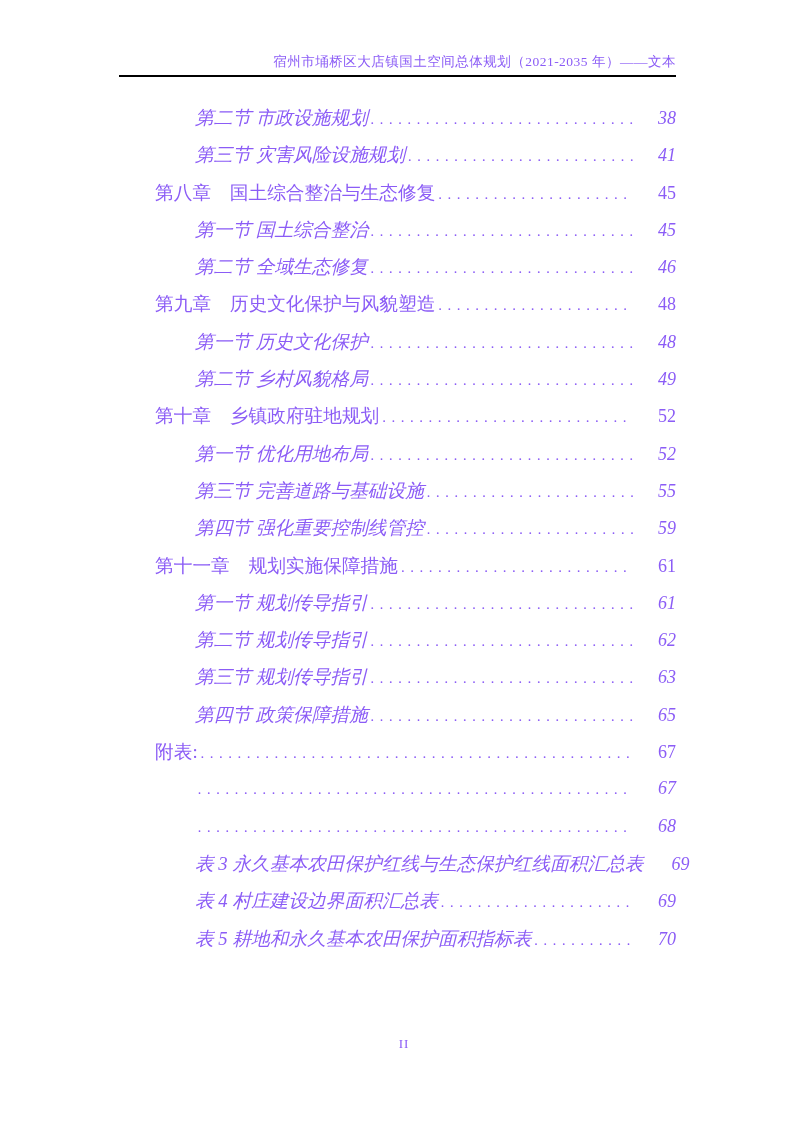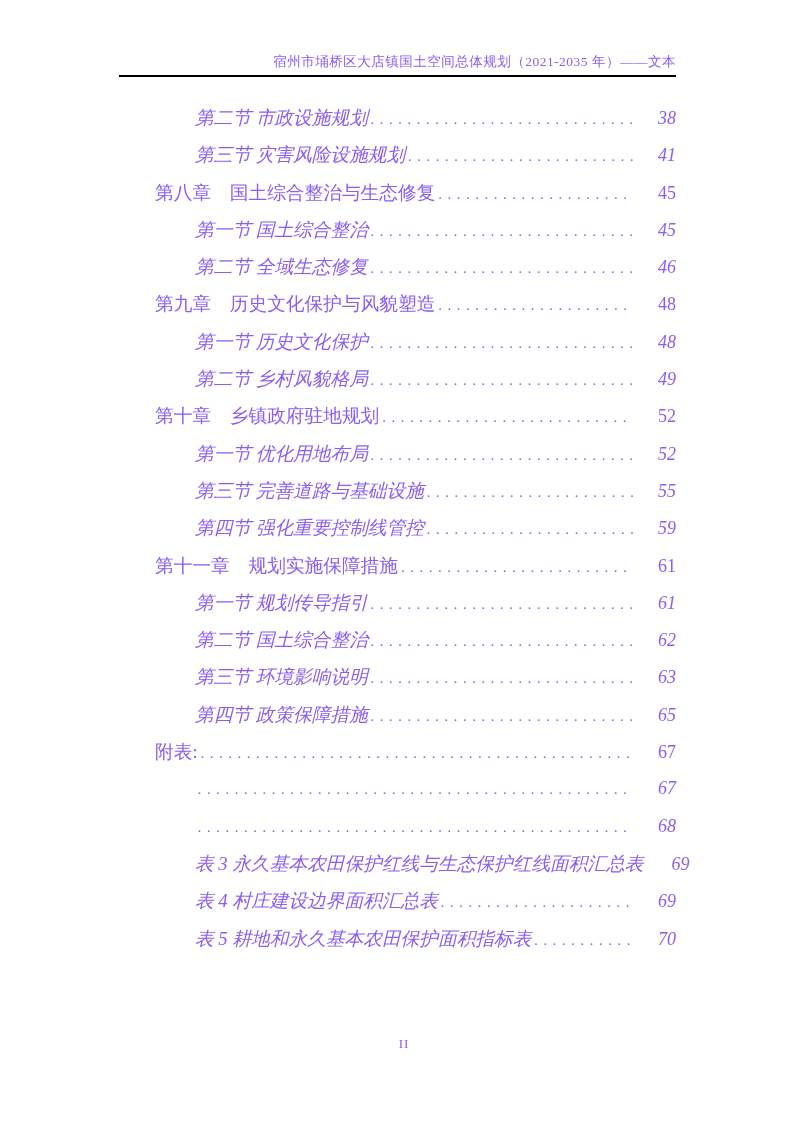--- a/index.html
+++ b/index.html
@@ -156,26 +156,26 @@
         <span class="toc-label">第十一章　规划实施保障措施</span>
         <span class="toc-dots"></span>
         <span class="toc-page">61</span>
       </div>
       <div class="toc-row section">
         <span class="toc-label">第一节 规划传导指引</span>
         <span class="toc-dots"></span>
         <span class="toc-page">61</span>
       </div>
       <div class="toc-row section">
-        <span class="toc-label">第二节 国土综合整治</span>
+        <span class="toc-label">第二节 规划传导指引</span>
         <span class="toc-dots"></span>
         <span class="toc-page">62</span>
       </div>
       <div class="toc-row section">
-        <span class="toc-label">第三节 环境影响说明</span>
+        <span class="toc-label">第三节 规划传导指引</span>
         <span class="toc-dots"></span>
         <span class="toc-page">63</span>
       </div>
       <div class="toc-row section">
         <span class="toc-label">第四节 政策保障措施</span>
         <span class="toc-dots"></span>
         <span class="toc-page">65</span>
       </div>
       <div class="toc-row chapter">
         <span class="toc-label">附表:</span>

